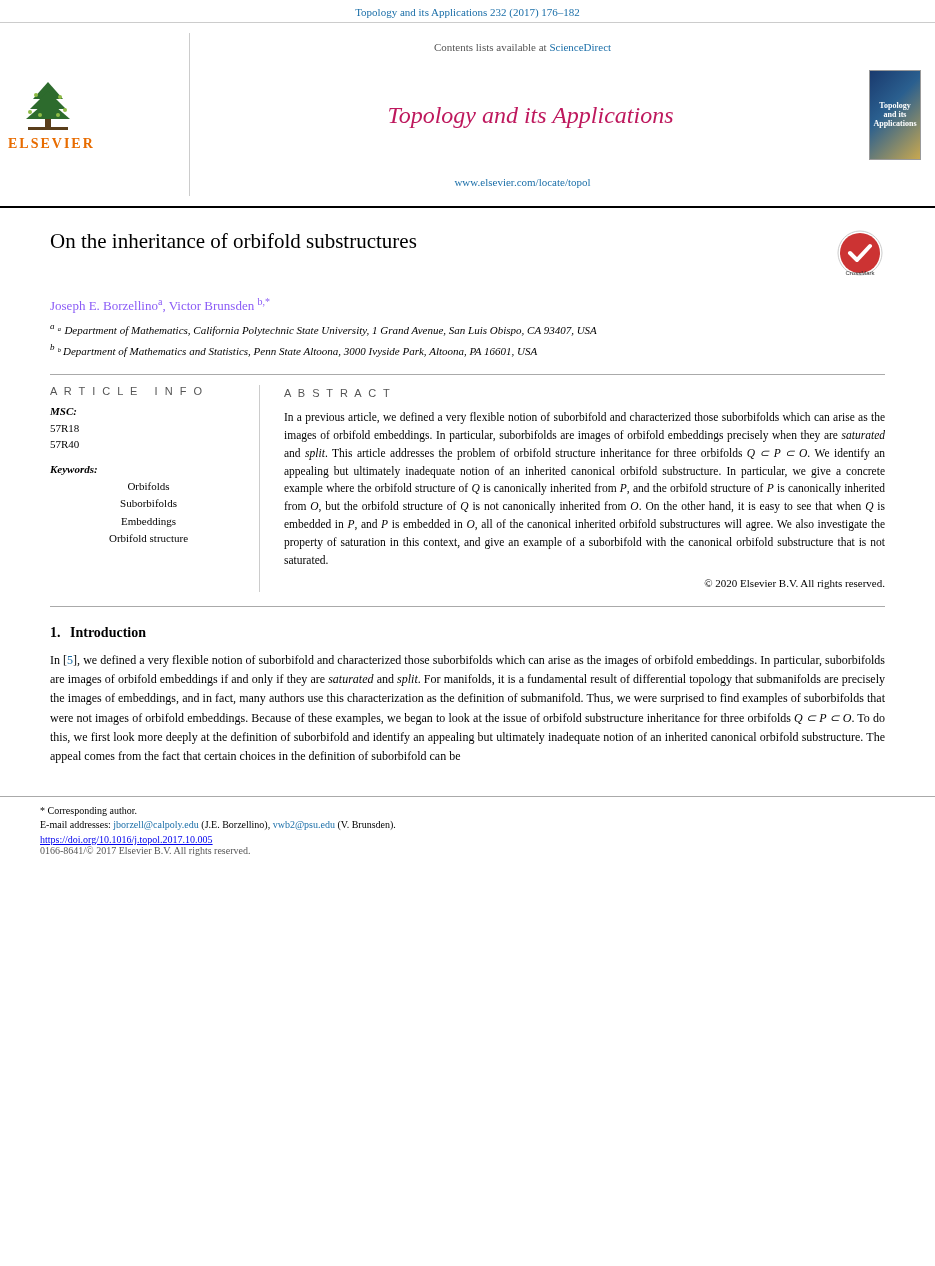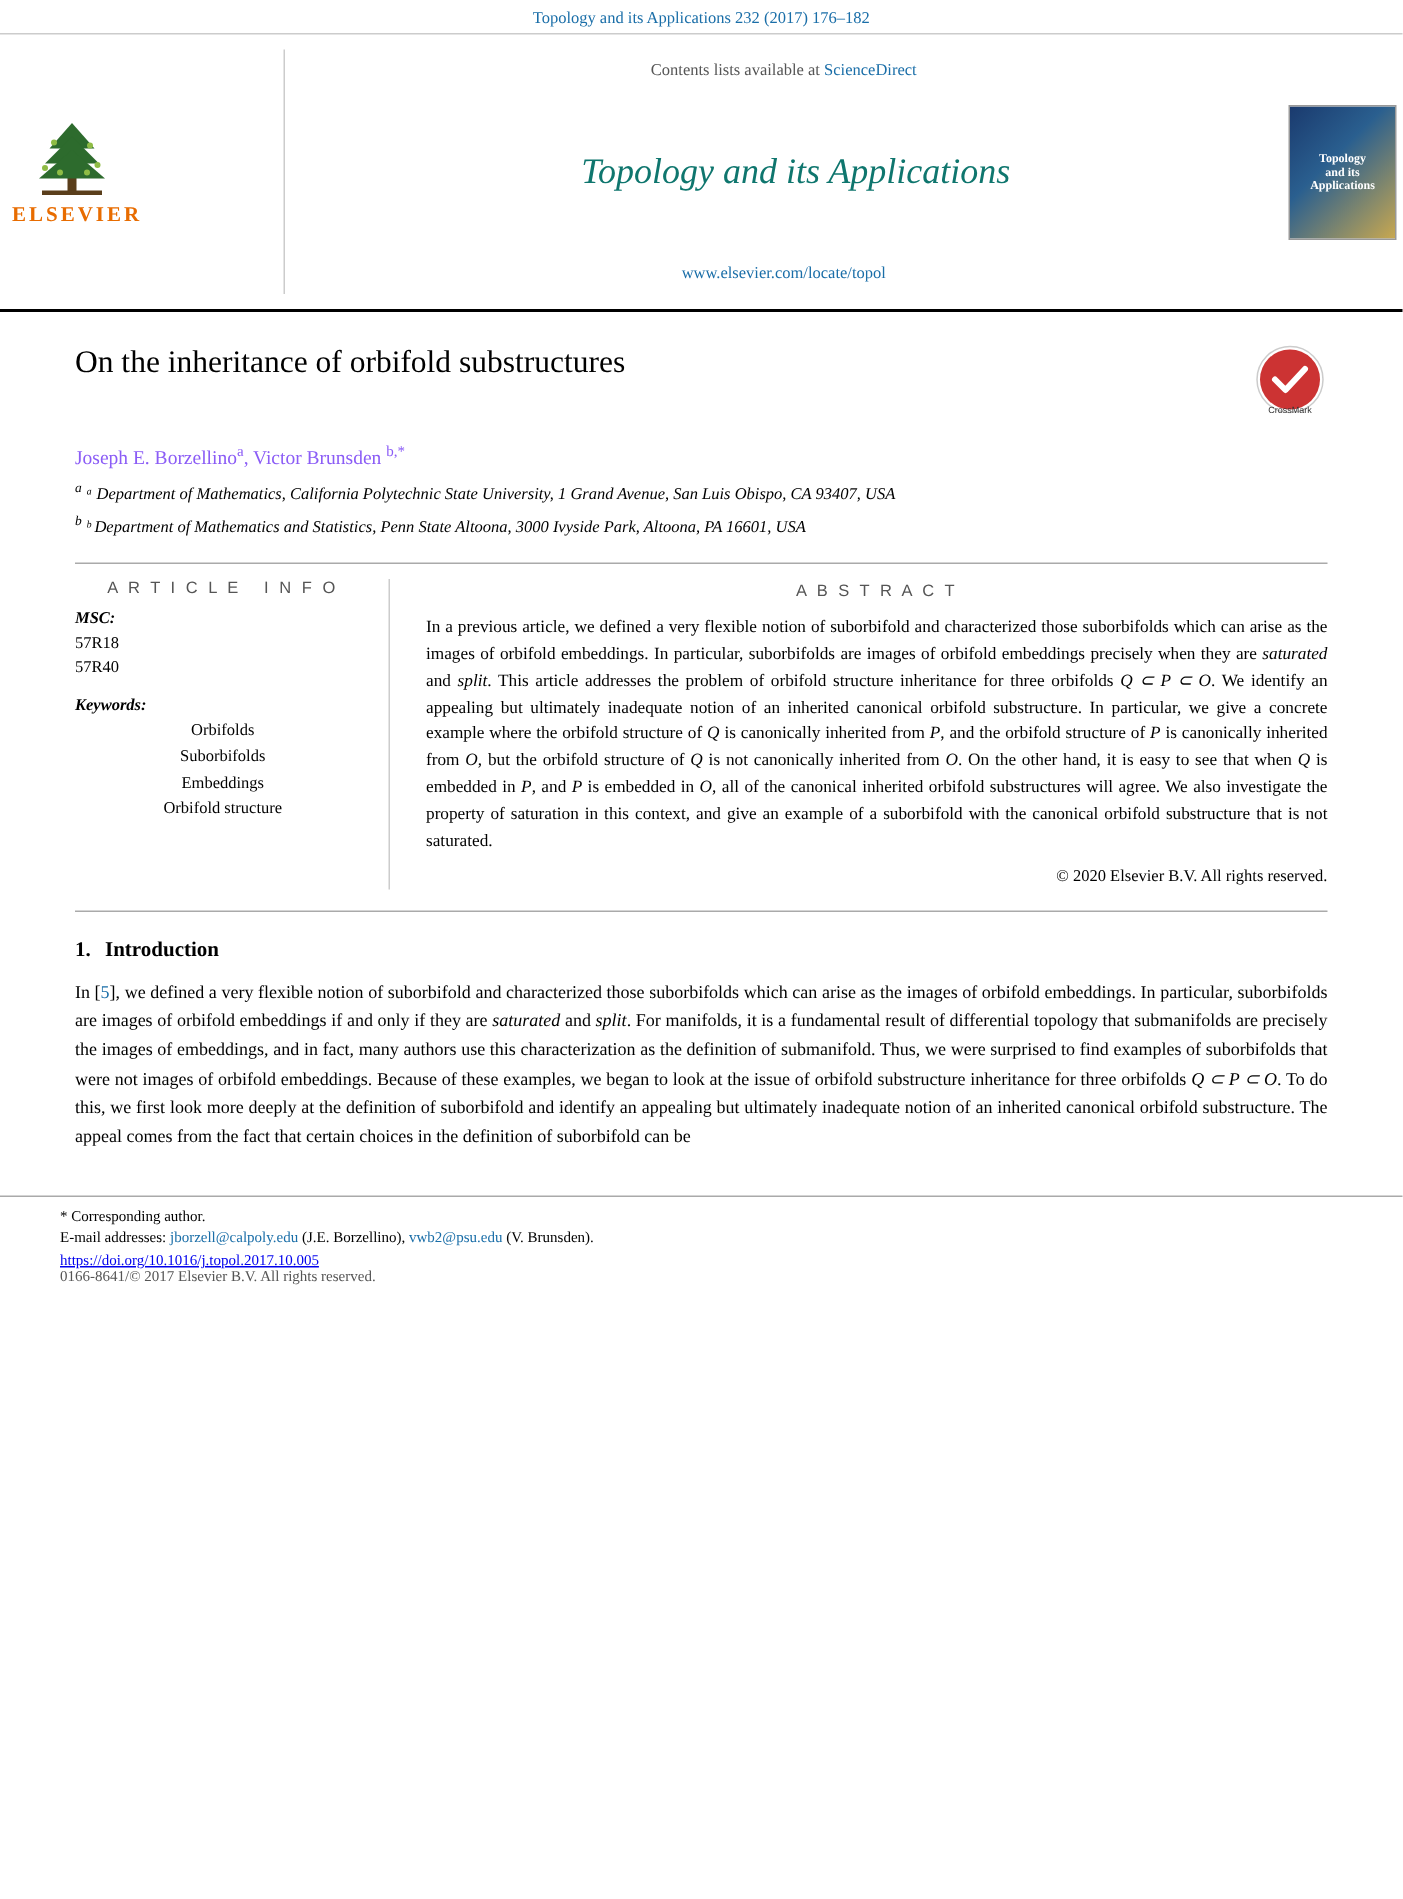--- a/index.html
+++ b/index.html
@@ -63,37 +63,37 @@
       margin-bottom: 4px;
     }
     .sciencedirect-link a {
       color: #1a6ea8;
       text-decoration: none;
     }
     .journal-main-title {
       font-size: 24px;
       font-family: 'Times New Roman', serif;
       font-style: italic;
-      color: #0f766e;
+      color: #be185d;
       margin: 4px 0 6px 16px;
     }
     .journal-url {
       font-size: 11px;
       color: #1a6ea8;
     }
     .journal-cover-area {
       width: 80px;
       min-width: 80px;
       display: flex;
       align-items: center;
       justify-content: center;
       padding: 4px;
     }
     .journal-cover-img {
-      width: 72px;
+      width: 52px;
       height: 90px;
       background: linear-gradient(135deg, #1a3a6e 0%, #2a5f8f 40%, #c8a850 100%);
       display: flex;
       flex-direction: column;
       align-items: center;
       justify-content: center;
       color: #fff;
       font-size: 7px;
       text-align: center;
       padding: 4px;
@@ -180,21 +180,20 @@
       line-height: 1.5;
     }
 
     .col-header {
       font-size: 11px;
       letter-spacing: 2px;
       color: #555;
       font-family: Arial, sans-serif;
       font-style: normal;
       margin-bottom: 8px;
-      text-align: center;
     }
 
     .info-subsection {
       margin-bottom: 10px;
     }
     .info-label {
       font-style: italic;
       font-size: 11px;
       font-weight: bold;
       margin-bottom: 3px;

